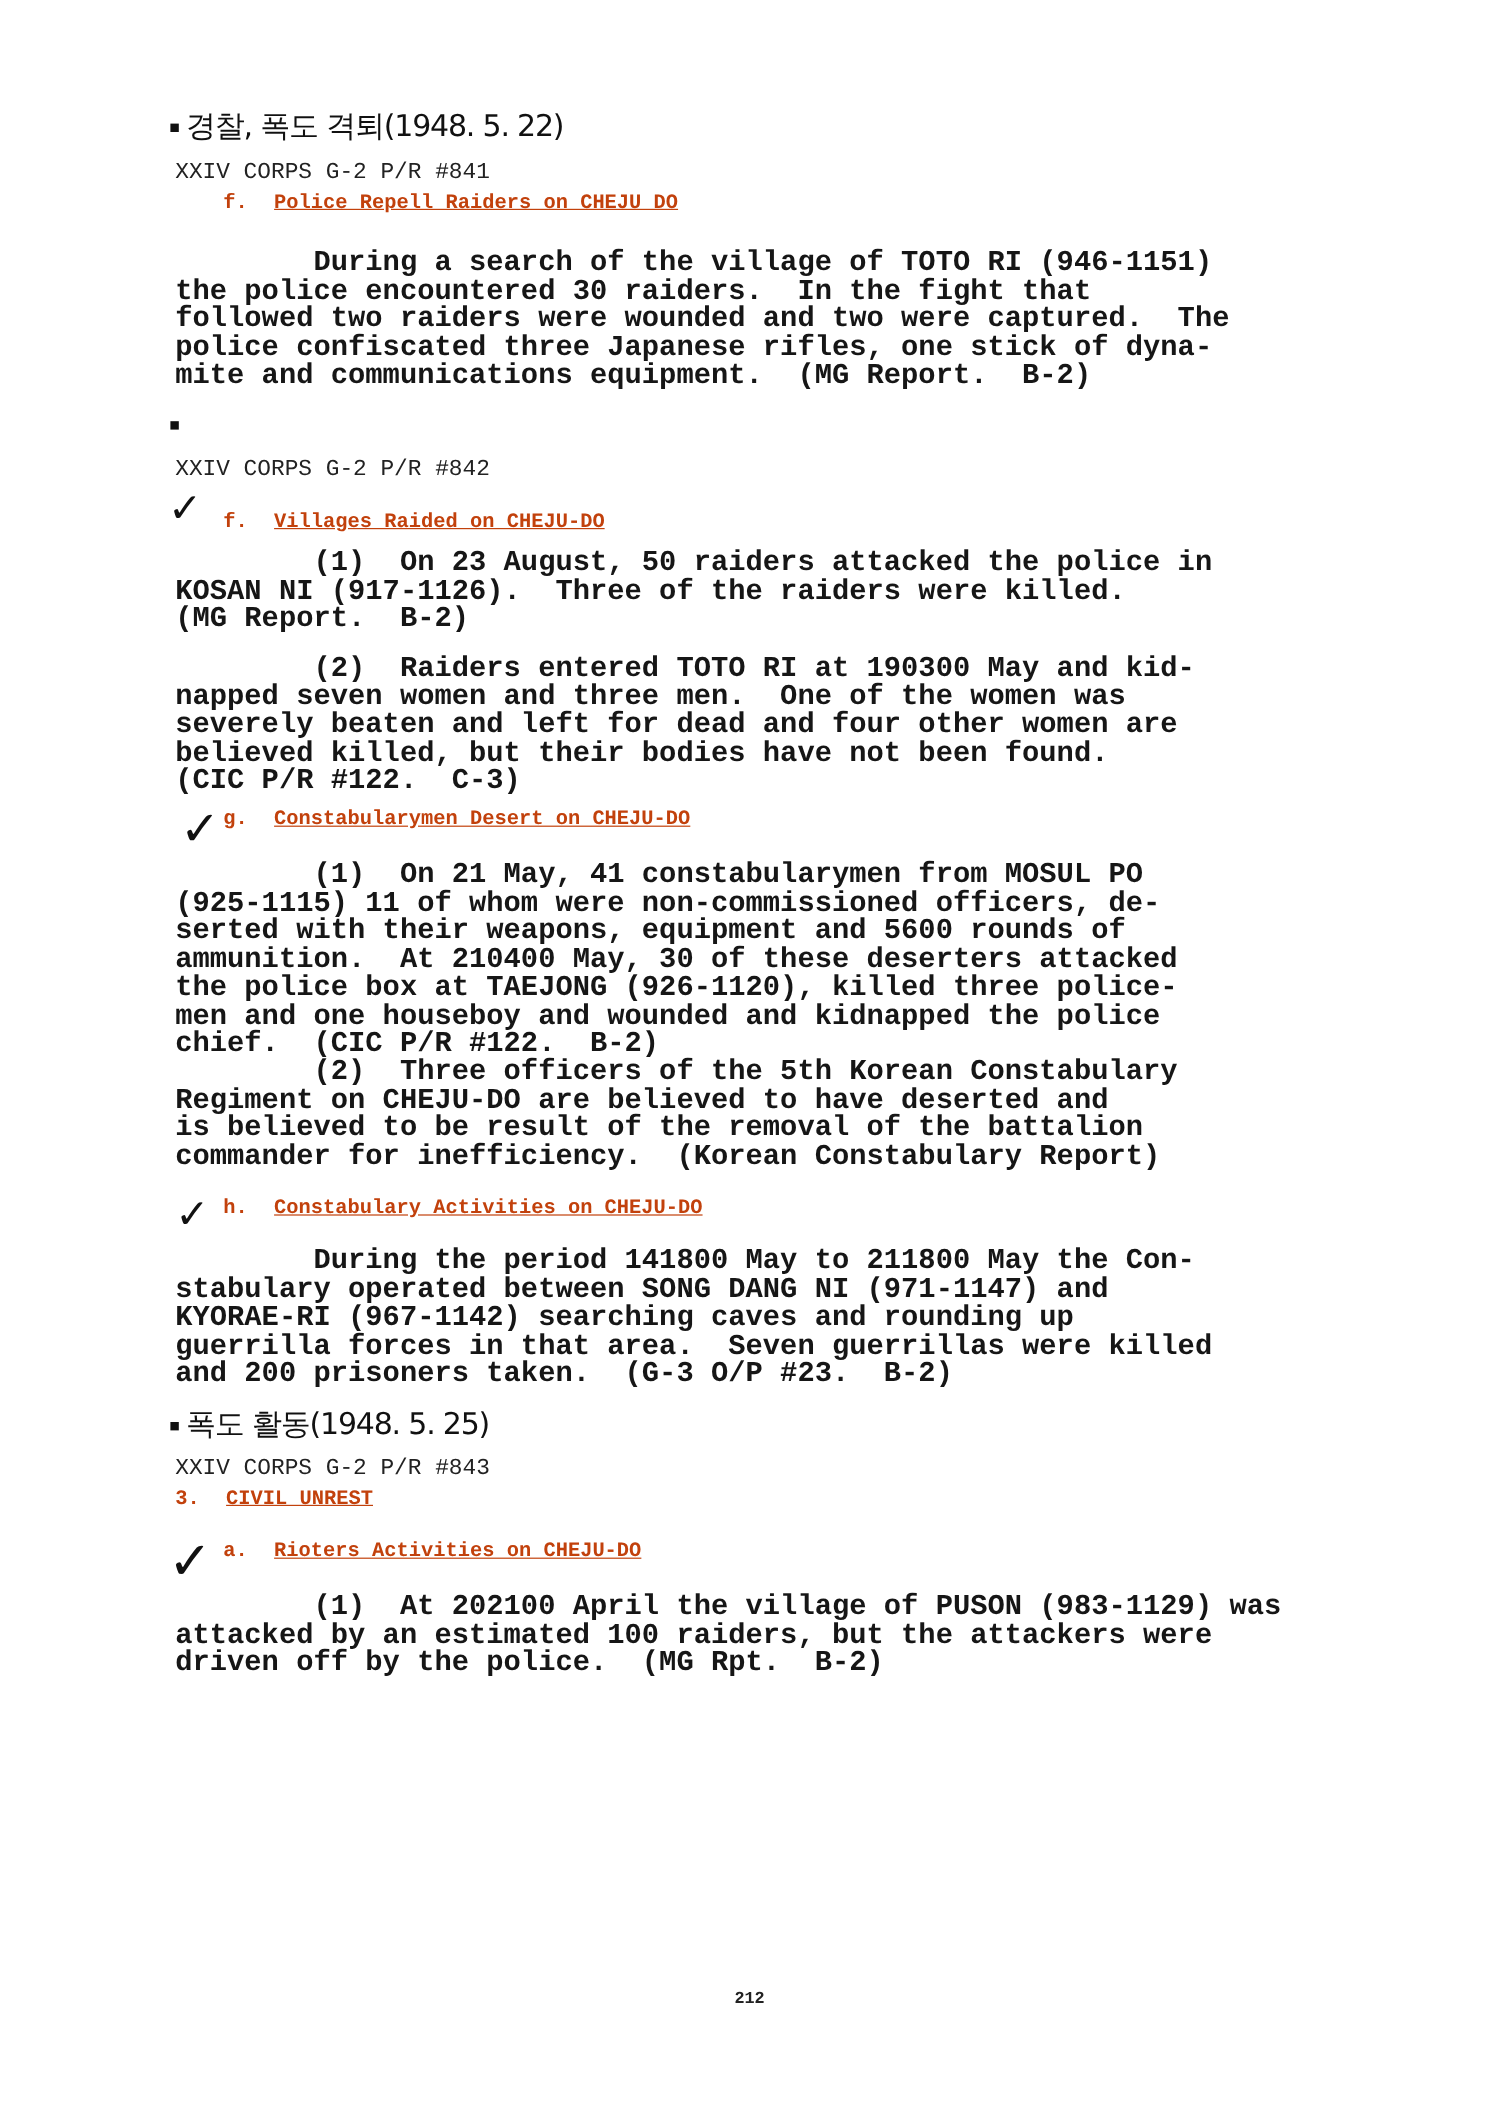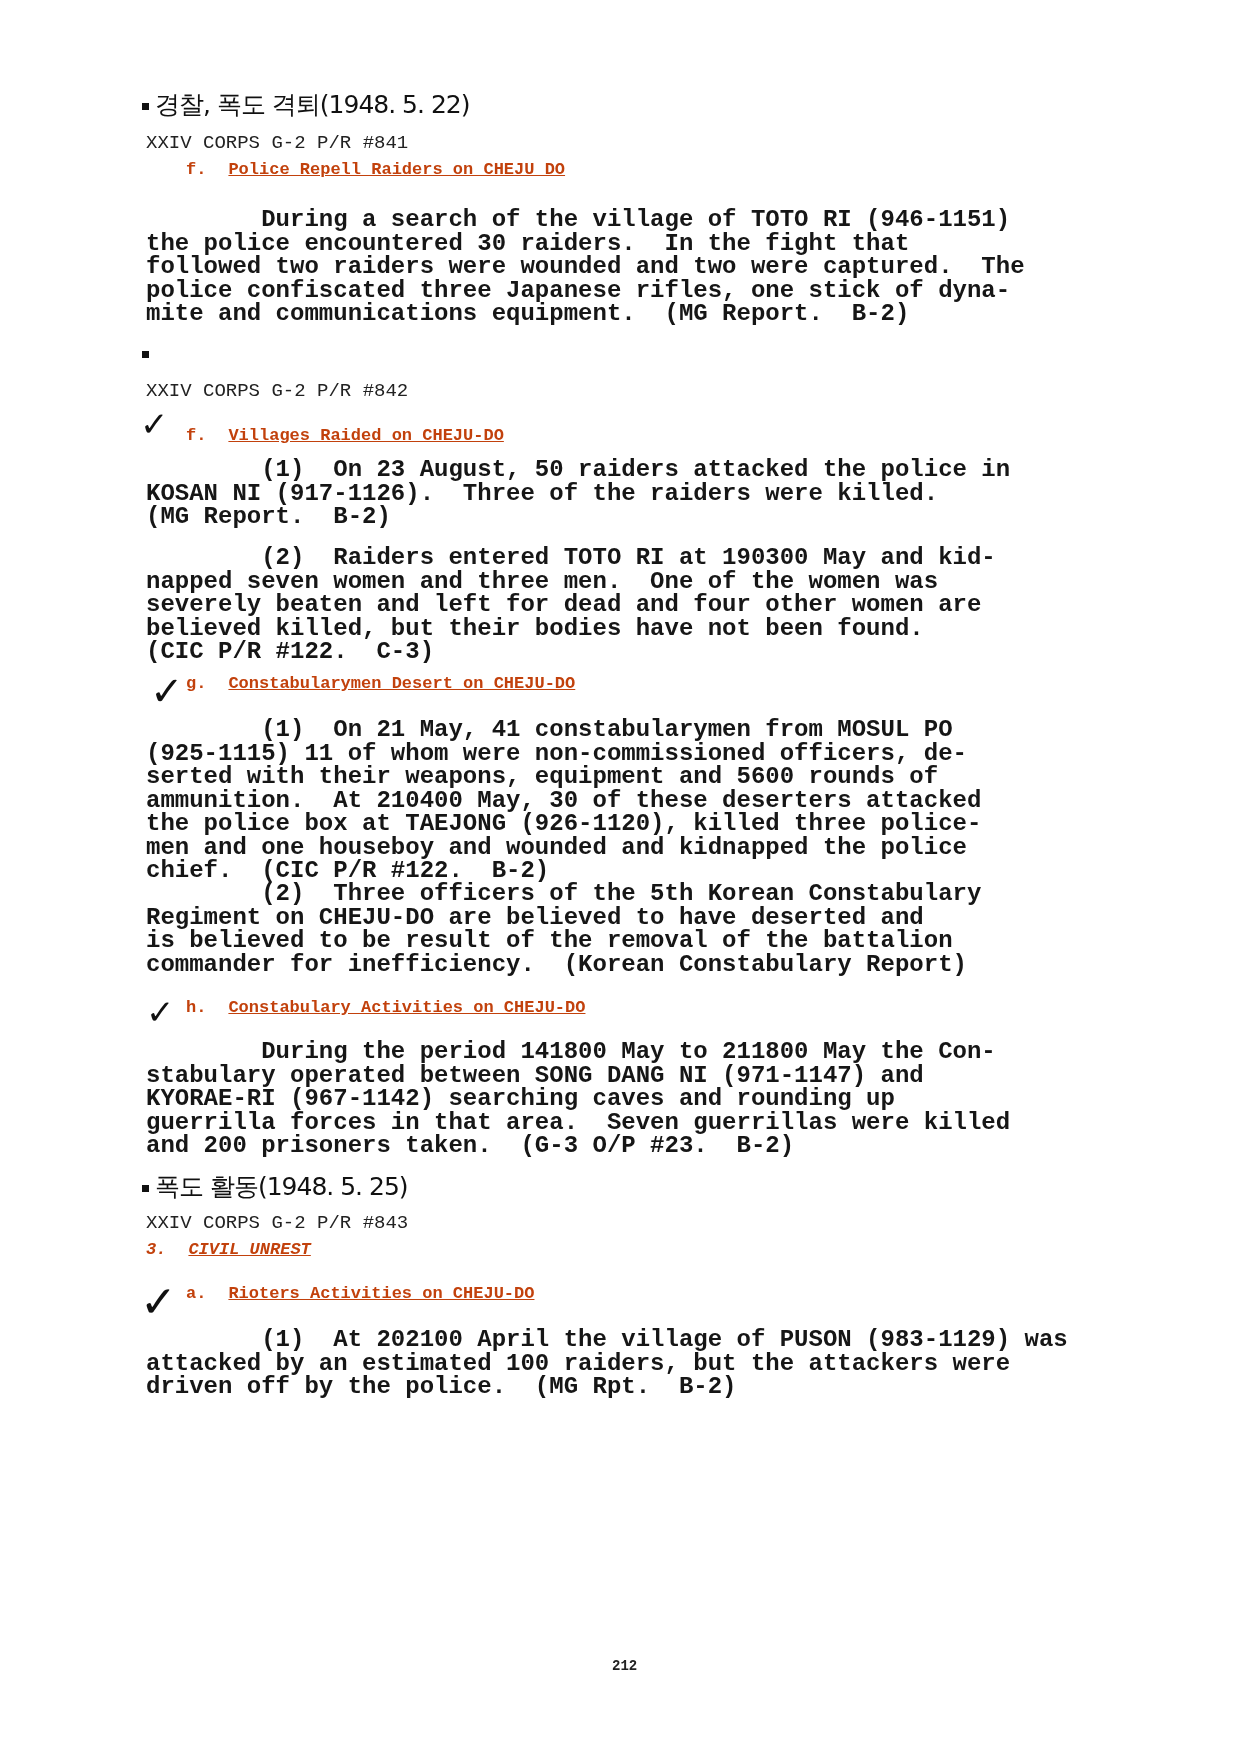--- a/index.html
+++ b/index.html
@@ -73,21 +73,21 @@
   <div class="para" style="top:1040px;">        During the period 141800 May to 211800 May the Con-
 stabulary operated between SONG DANG NI (971-1147) and
 KYORAE-RI (967-1142) searching caves and rounding up
 guerrilla forces in that area.  Seven guerrillas were killed
 and 200 prisoners taken.  (G-3 O/P #23.  B-2)</div>
 
   <div class="kor" style="top:1170px;">
     <span class="bullet"></span><span>폭도 활동(1948. 5. 25)</span>
   </div>
   <div class="ref" style="top:1212px;">XXIV CORPS G-2 P/R #843</div>
-  <div class="head" style="left:146px; top:1240px;font-style:italic;">
+  <div class="head" style="left:146px; top:1240px;">
     <span>3.</span><span class="title">CIVIL UNREST</span>
   </div>
 
   <div class="check" style="left:140px; top:1276px; font-size:44px;">✓</div>
   <div class="head" style="left:186px; top:1284px;">
     <span>a.</span><span class="title">Rioters Activities on CHEJU-DO</span>
   </div>
   <div class="para" style="top:1328px;">        (1)  At 202100 April the village of PUSON (983-1129) was
 attacked by an estimated 100 raiders, but the attackers were
 driven off by the police.  (MG Rpt.  B-2)</div>

